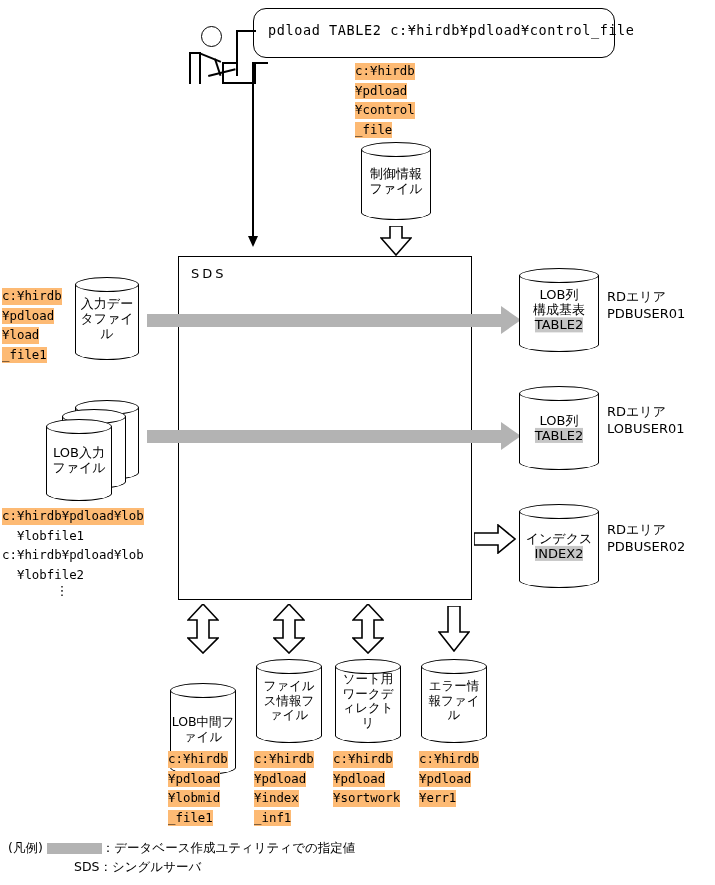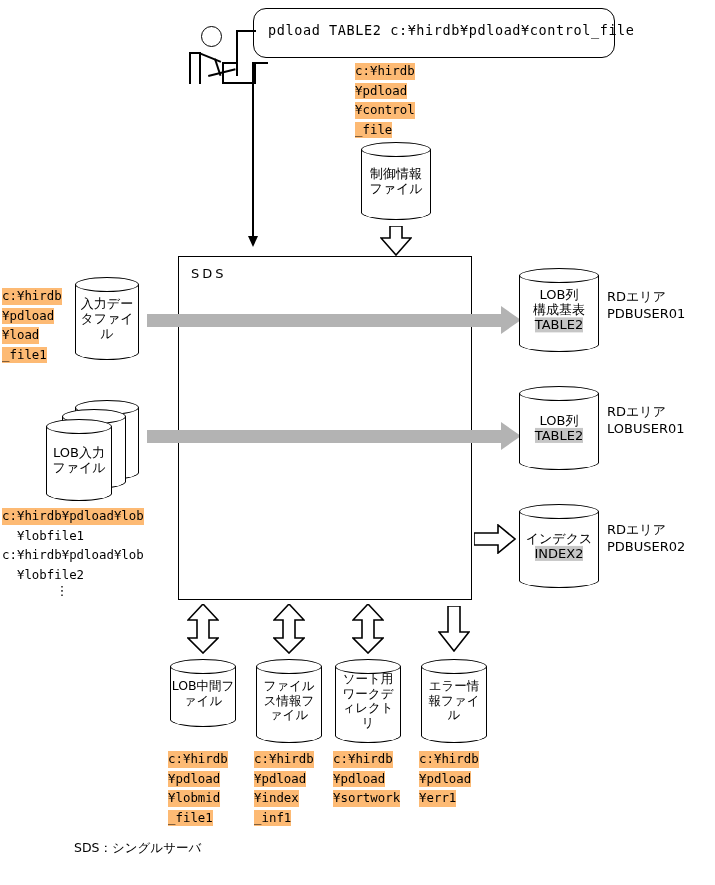--- a/index.html
+++ b/index.html
@@ -274,21 +274,21 @@
   <svg width="32" height="50" viewBox="0 0 32 50">
     <polygon points="16,0 31,16 22,16 22,34 31,34 16,49 1,34 10,34 10,16 1,16" fill="#ffffff" stroke="#000000" stroke-width="1.6"></polygon>
   </svg>
 </div>
 <div class="abs hollow-down" style="left:438px;top:606px;">
   <svg width="32" height="46" viewBox="0 0 32 46">
     <polygon points="10,0 22,0 22,26 31,26 16,45 1,26 10,26" fill="#ffffff" stroke="#000000" stroke-width="1.6"></polygon>
   </svg>
 </div>
 
-<div class="cyl" style="left:170px;top:659px;width:66px;height:68px;">
+<div class="cyl" style="left:170px;top:683px;width:66px;height:92px;">
   <div class="bot"></div>
   <div class="body"></div>
   <div class="top"></div>
   <div class="label" style="font-size:12.5px;">
     <div>LOB中間フ</div>
     <div>ァイル</div>
   </div>
 </div>
 <div class="abs" style="left:168px;top:748px;">
   <span class="hlbox pathtext">c:¥hirdb</span><br>
@@ -341,14 +341,18 @@
     <div>ル</div>
   </div>
 </div>
 <div class="abs" style="left:419px;top:748px;">
   <span class="hlbox pathtext">c:¥hirdb</span><br>
   <span class="hlbox pathtext">¥pdload</span><br>
   <span class="hlbox pathtext">¥err1</span>
 </div>
 
 <div class="abs" id="legend">
+  <div>
+    <span>(凡例)</span>
+    <span id="legend-swatch"></span><span>：データベース作成ユティリティでの指定値</span>
+  </div>
   <div class="legend-row2">SDS：シングルサーバ</div>
 </div>
 
 </body></html>

